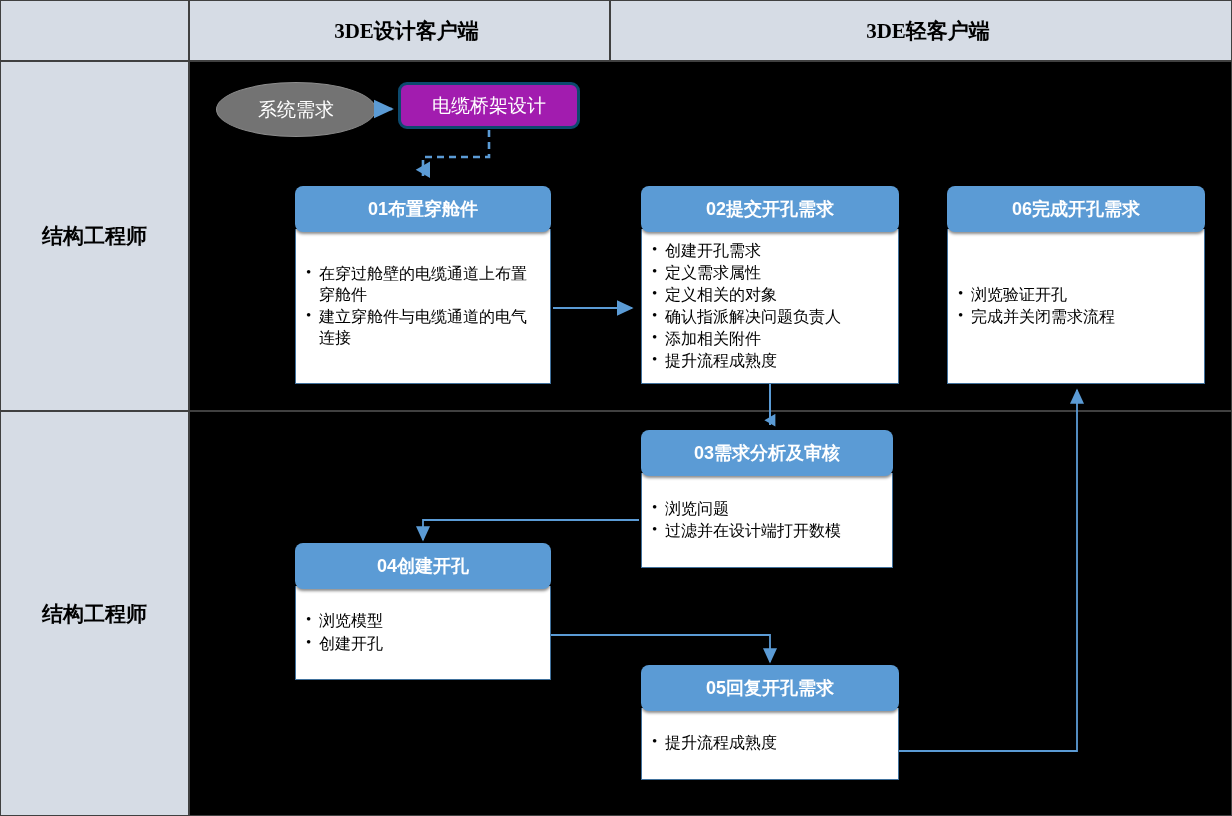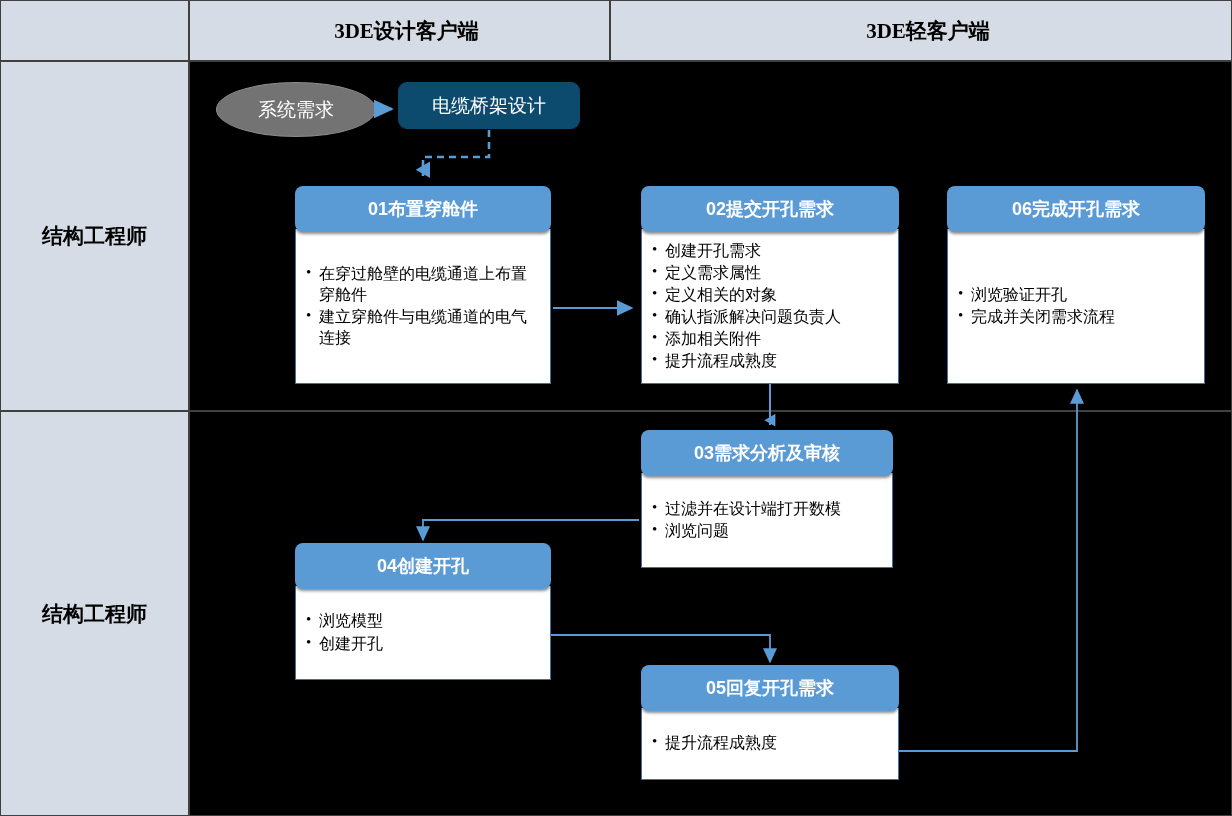--- a/index.html
+++ b/index.html
@@ -124,22 +124,22 @@
     display: flex;
     align-items: center;
     justify-content: center;
     font-size: 19px;
     font-family: "Liberation Serif", "DejaVu Serif", serif;
     box-sizing: border-box;
     box-shadow: 0 2px 3px rgba(0,0,0,0.45);
   }
   .rounded-node {
     position: absolute;
-    background: #0c4a6e;
-    border: 1px solid #0c4a6e;
+    background: #a21caf;
+    border: 3px solid #0c4a6e;
     border-radius: 9px;
     color: #FFFFFF;
     display: flex;
     align-items: center;
     justify-content: center;
     font-size: 19px;
     font-family: "Liberation Serif", "DejaVu Serif", serif;
     box-sizing: border-box;
     box-shadow: 0 2px 3px rgba(0,0,0,0.45);
   }
@@ -249,22 +249,22 @@
         <li>浏览验证开孔</li>
         <li>完成并关闭需求流程</li>
       </ul>
     </div>
   </div>
 
   <div class="card" style="left:641px; top:430px; width:252px;">
     <div class="card-title">03需求分析及审核</div>
     <div class="card-body" style="height:95px;">
       <ul>
+        <li>浏览问题</li>
         <li>过滤并在设计端打开数模</li>
-        <li>浏览问题</li>
       </ul>
     </div>
   </div>
 
   <div class="card" style="left:295px; top:543px; width:256px;">
     <div class="card-title">04创建开孔</div>
     <div class="card-body" style="height:94px;">
       <ul>
         <li>浏览模型</li>
         <li>创建开孔</li>

